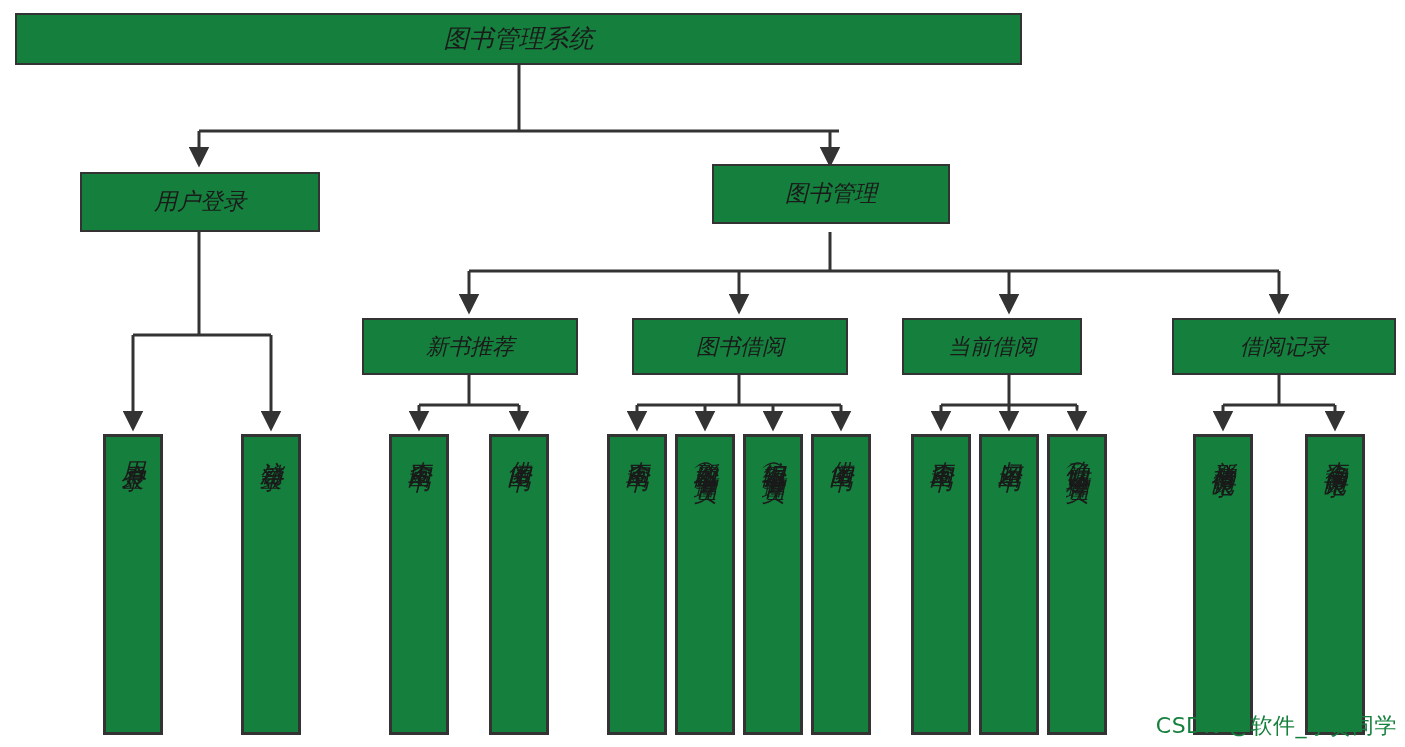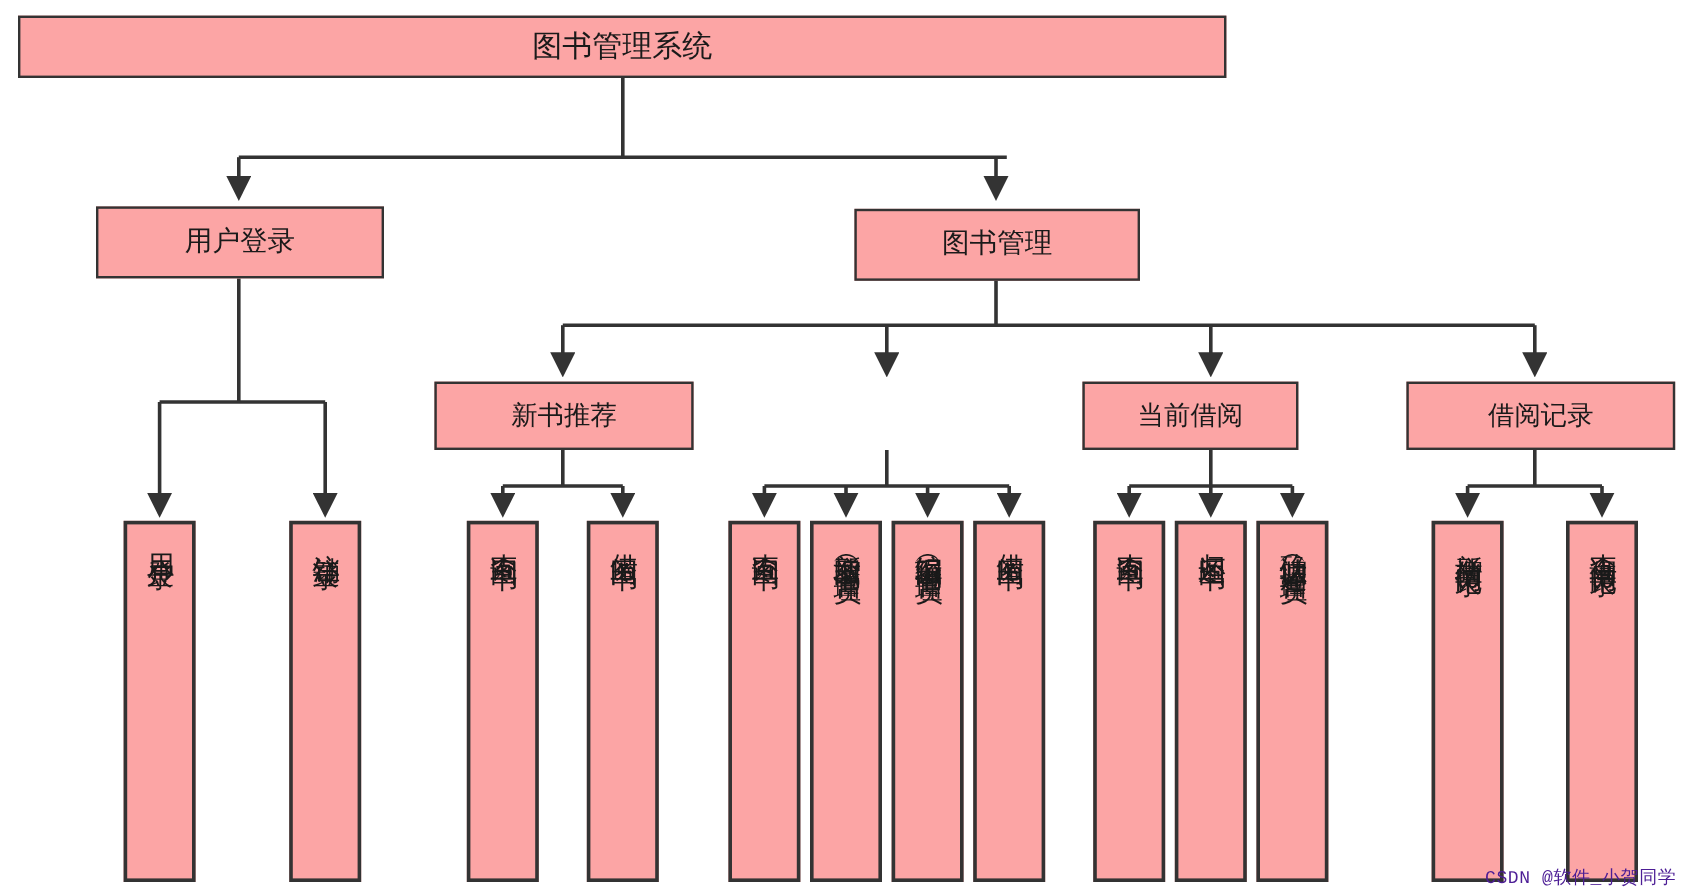--- a/index.html
+++ b/index.html
@@ -21,26 +21,27 @@
   #wires {
     position: absolute;
     left: 0;
     top: 0;
     width: 1405px;
     height: 747px;
   }
   .node {
     position: absolute;
     box-sizing: border-box;
-    background: #fca5a5;
+    background: #15803d;
     border: 2px solid #333333;
     display: flex;
     align-items: center;
     justify-content: center;
     color: #1a1a1a;
+    font-style: italic;
   }
   .node.root {
     font-size: 25px;
   }
   .node.level2 {
     font-size: 23px;
   }
   .node.level3 {
     font-size: 22px;
   }
@@ -62,26 +63,25 @@
     text-orientation: upright;
     letter-spacing: 3px;
     font-size: 23px;
     line-height: 1;
     white-space: nowrap;
   }
   .watermark {
     position: absolute;
     right: 8px;
     bottom: 6px;
-    font-size: 15px;
-    color: #4c1d95;
+    font-size: 22px;
+    color: #15803d;
     letter-spacing: 0.5px;
     white-space: nowrap;
     pointer-events: none;
-    font-family: Liberation Mono, monospace;
   }
 </style>
 </head>
 <body>
 
 <div id="stage">
 
   <svg id="wires" viewBox="0 0 1405 747" xmlns="http://www.w3.org/2000/svg">
     <defs>
       <marker id="arrow" viewBox="0 0 12 12" refX="10" refY="6" markerWidth="7" markerHeight="7" orient="auto-start-reverse">
@@ -132,27 +132,30 @@
     </g>
   </svg>
 
   <div class="node root" style="left:15px; top:13px; width:1007px; height:52px;">
     <span class="label">图书管理系统</span>
   </div>
 
   <div class="node level2" style="left:80px; top:172px; width:240px; height:60px;">
     <span class="label">用户登录</span>
   </div>
-  <div class="node level2" style="left:712px; top:174px; width:238px; height:60px;">
+  <div class="node level2" style="left:712px; top:164px; width:238px; height:60px;">
     <span class="label">图书管理</span>
   </div>
 
   <div class="node level3" style="left:362px; top:318px; width:216px; height:57px;">
     <span class="label">新书推荐</span>
   </div>
+  <div class="node level3" style="left:632px; top:318px; width:216px; height:57px;">
+    <span class="label">图书借阅</span>
+  </div>
   <div class="node level3" style="left:902px; top:318px; width:180px; height:57px;">
     <span class="label">当前借阅</span>
   </div>
   <div class="node level3" style="left:1172px; top:318px; width:224px; height:57px;">
     <span class="label">借阅记录</span>
   </div>
 
   <div class="node leaf" style="left:103px; top:434px; width:60px; height:301px;">
     <span class="label">用户登录</span>
   </div>

